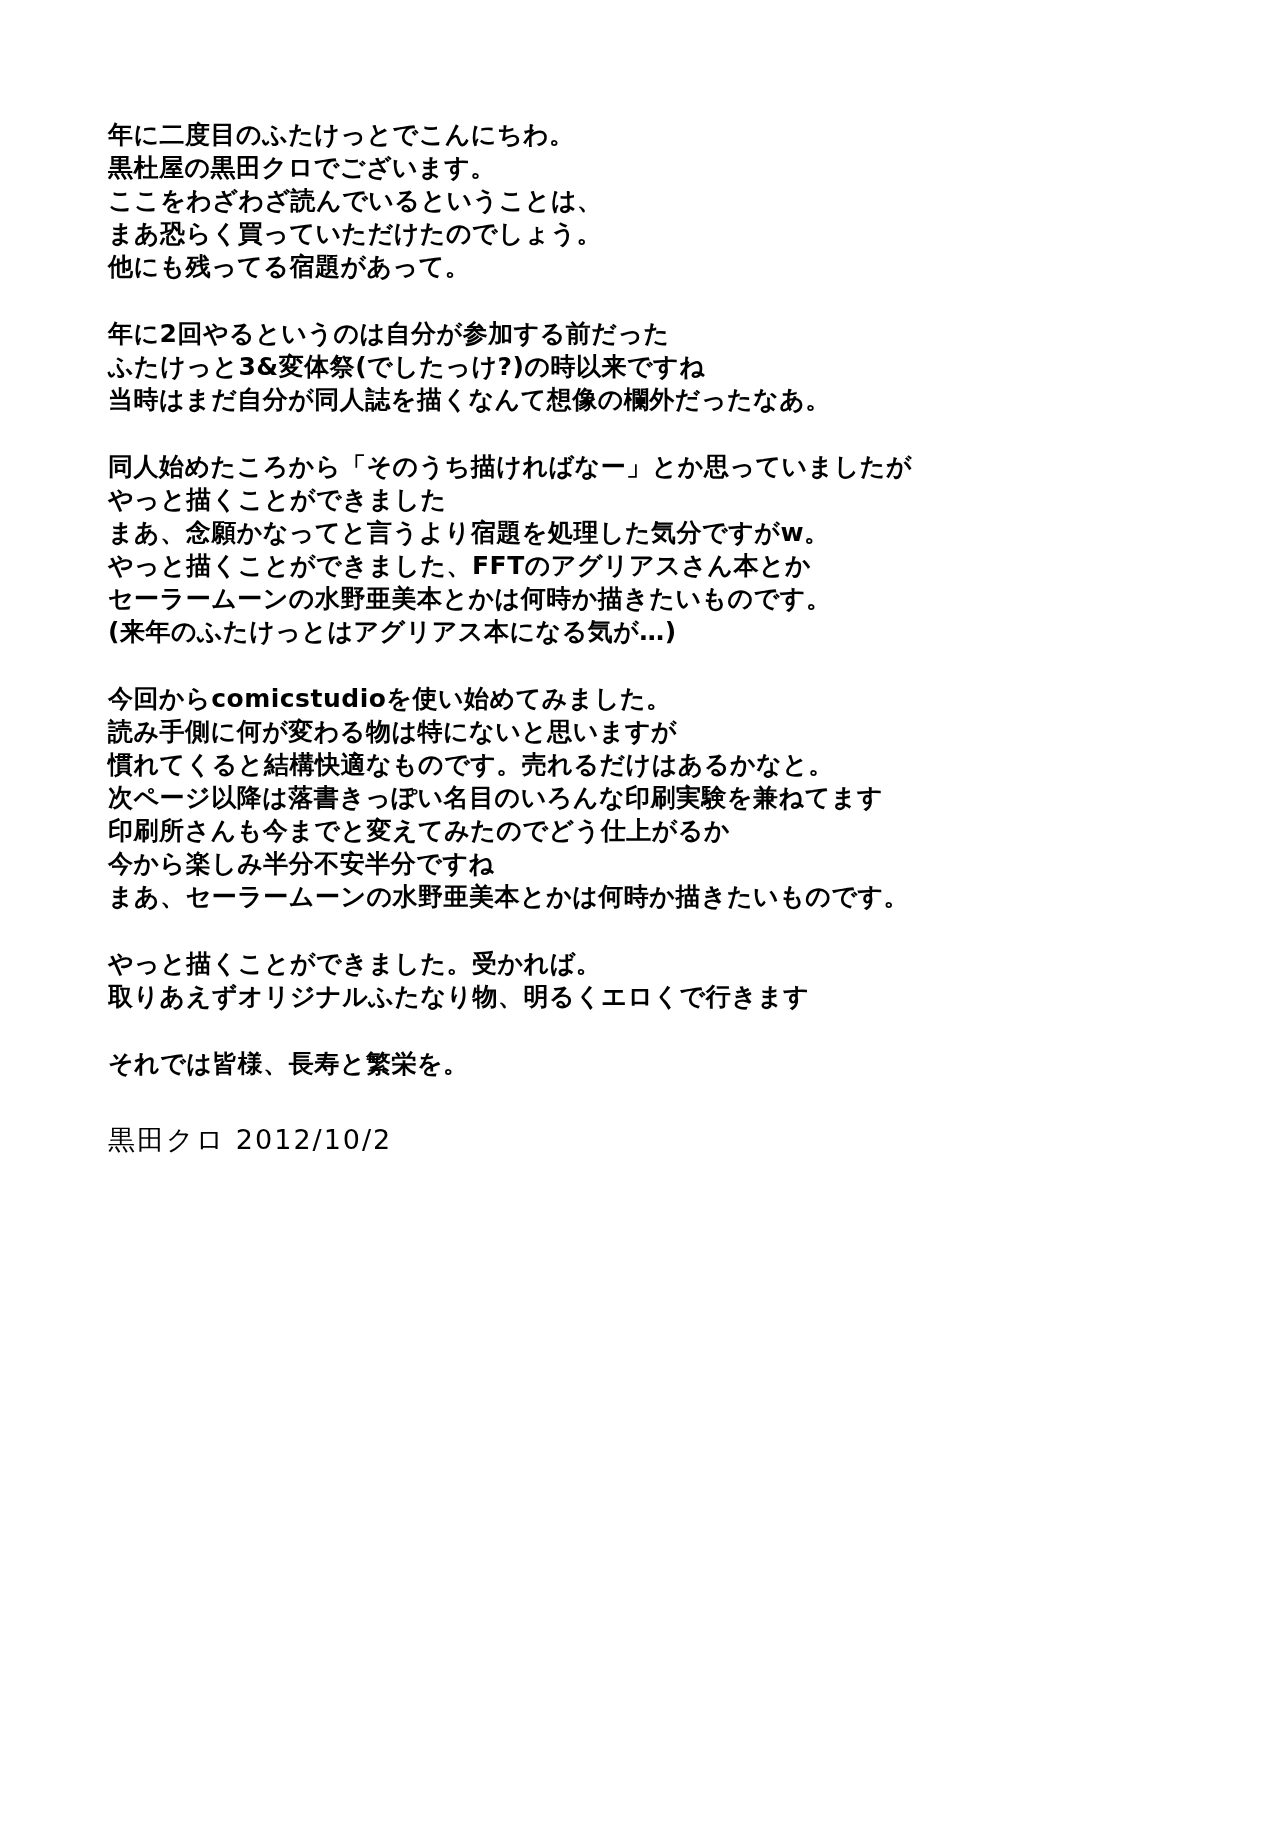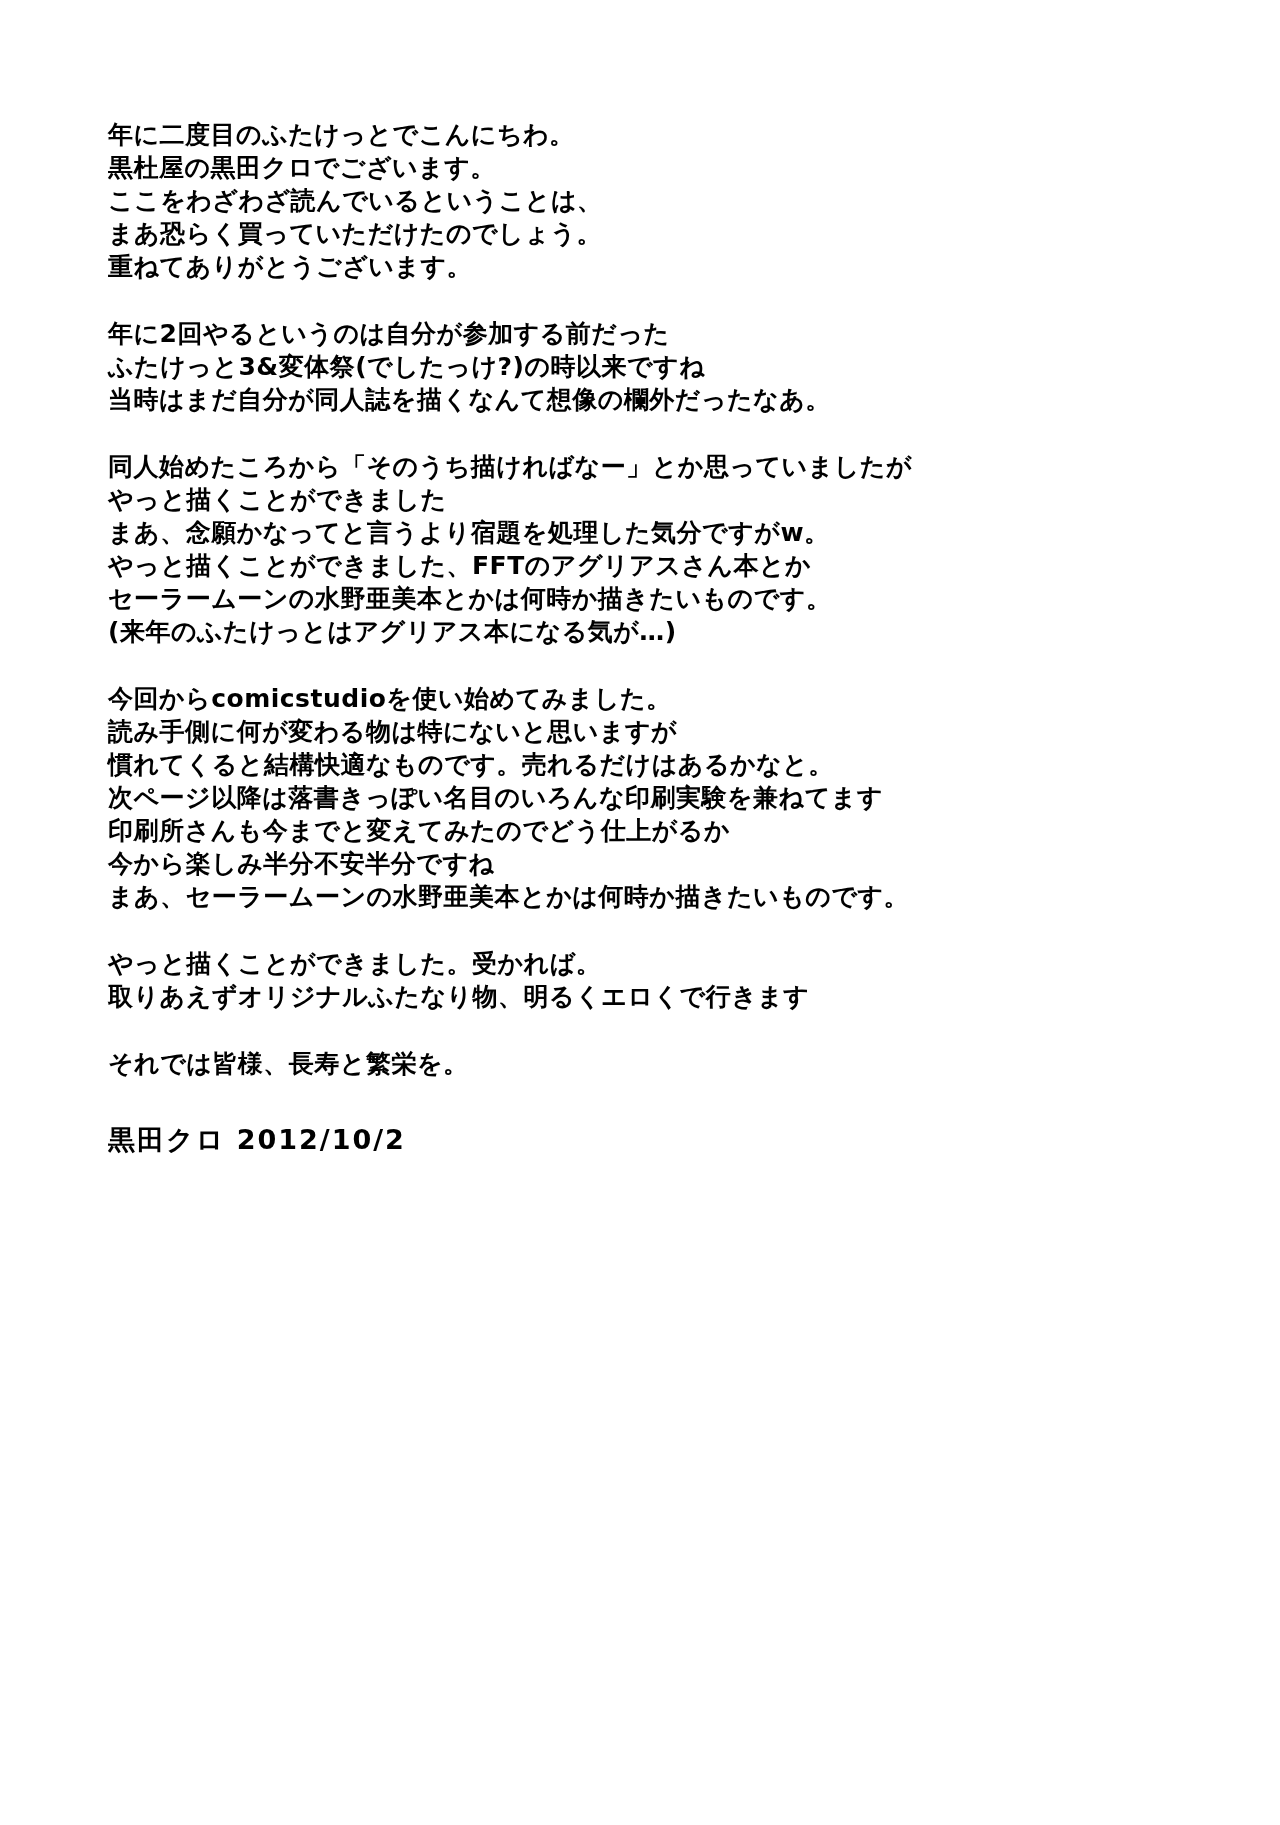--- a/index.html
+++ b/index.html
@@ -36,21 +36,21 @@
     font-weight: 600;
   }
   .sig-block {
     margin-top: 42px;
   }
   .sig {
     font-size: 27px;
     line-height: 36px;
     letter-spacing: 2px;
     white-space: pre;
-    font-weight: 700;
+    font-weight: 400;
   }
   .page-number {
     position: absolute;
     left: 78px;
     top: 1700px;
     font-size: 35px;
     letter-spacing: 1px;
     font-weight: 600;
   }
   .dot-mark {
@@ -69,21 +69,21 @@
 
 <div class="page">
 
   <div class="afterword">
 
     <div class="para">
       <div class="line">年に二度目のふたけっとでこんにちわ。</div>
       <div class="line">黒杜屋の黒田クロでございます。</div>
       <div class="line">ここをわざわざ読んでいるということは、</div>
       <div class="line">まあ恐らく買っていただけたのでしょう。</div>
-      <div class="line">重ねてありがとうございます。</div>
+      <div class="line">他にも残ってる宿題があって。</div>
     </div>
 
     <div class="para">
       <div class="line">年に2回やるというのは自分が参加する前だった</div>
       <div class="line">ふたけっと3&amp;変体祭(でしたっけ?)の時以来ですね</div>
       <div class="line">当時はまだ自分が同人誌を描くなんて想像の欄外だったなあ。</div>
     </div>
 
     <div class="para">
       <div class="line">同人始めたころから「そのうち描ければなー」とか思っていましたが</div>

